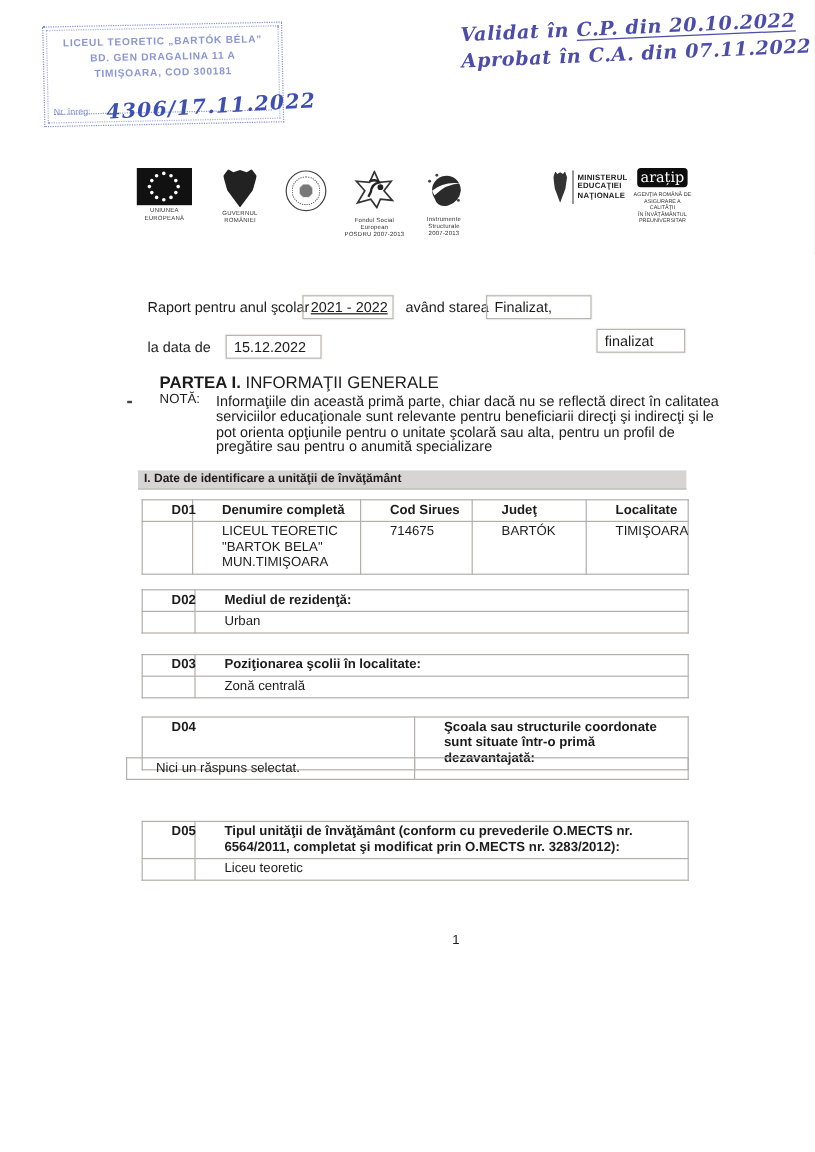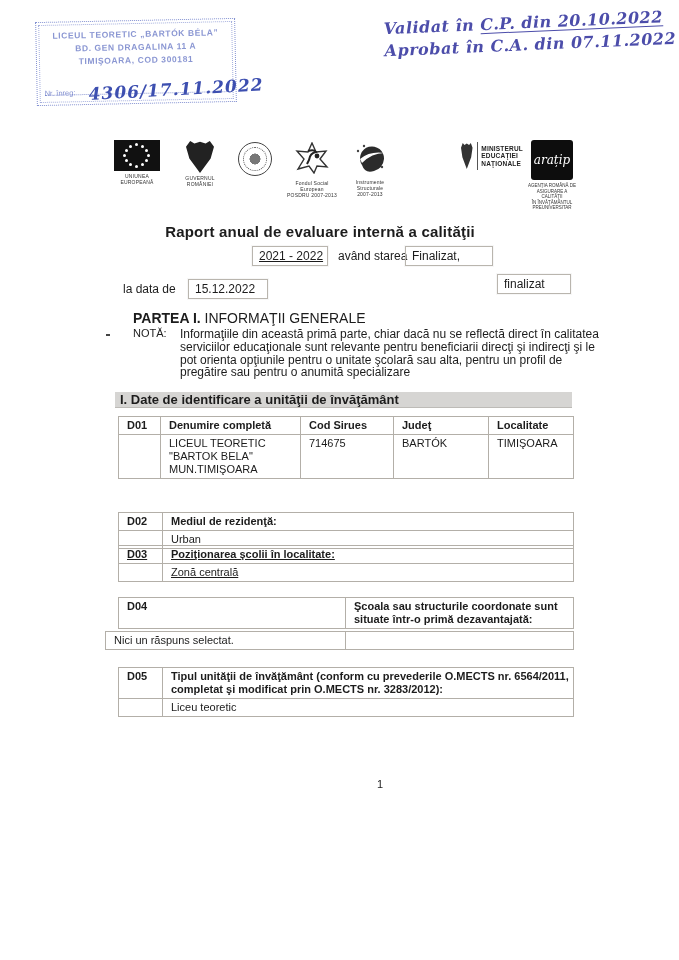--- a/index.html
+++ b/index.html
@@ -38,56 +38,56 @@
   .seal{width:32px;height:32px;border:1.5px solid #444;border-radius:50%;margin:0 auto;position:relative;}
   .seal-inner{position:absolute;inset:4px;border:1px dotted #555;border-radius:50%;background:
               radial-gradient(circle at 50% 50%,#777 0 35%,transparent 36%);}
   .star-logo{width:38px;height:32px;margin:0 auto;}
   .swirl{width:36px;height:32px;margin:0 auto;}
   .ministry{display:flex;align-items:center;gap:4px;text-align:left;}
   .ministry-arms{width:16px;height:26px;background:#333;
         clip-path:polygon(15% 0,30% 8%,50% 2%,70% 8%,85% 0,100% 18%,88% 55%,50% 100%,12% 55%,0 18%);}
   .ministry-divider{width:1px;height:28px;background:#555;}
   .ministry-text{font-size:6.5px;line-height:7.5px;font-weight:bold;color:#222;letter-spacing:.2px;}
-  .aracip-box{width:42px;height:40px;background:#0d0d0d;border-radius:3px;color:#fff;
-              font-family:"DejaVu Serif",serif;font-style:italic;font-size:12px;
+  .aracip-box{width:42px;height:16px;background:#0d0d0d;border-radius:3px;color:#fff;
+              font-family:"DejaVu Serif",serif;font-size:12px;
               display:flex;align-items:center;justify-content:center;margin:0 auto;}
   .aracip-caption{font-size:4.5px;line-height:5.5px;color:#333;margin-top:3px;}
 
   
   .doc-title{position:absolute;left:115px;top:223px;width:410px;text-align:center;
              font-size:15px;font-weight:bold;letter-spacing:.2px;}
   .form-label{position:absolute;font-size:12px;line-height:20px;}
   .form-box{position:absolute;height:18px;border:1px solid #b9b5ae;font-size:12px;
             line-height:18px;padding-left:6px;box-shadow:0 0 0 1px rgba(0,0,0,0.03);}
 
   
   .part-heading{position:absolute;left:133px;top:310px;font-size:14px;}
   .part-heading b{font-weight:bold;text-align:center;}
   .artifact-dash{position:absolute;left:106px;top:334px;width:4px;height:1.5px;background:#444;}
   .note-label{position:absolute;left:133px;top:327px;font-size:11px;}
   .note-text{position:absolute;left:133px;top:328px;width:432px;font-size:12px;line-height:12.8px;margin-left:47px;}
 
   
   .section-bar{position:absolute;left:115px;top:392px;width:452px;height:15px;
-               background:#d6d5d3;font-size:13px;font-weight:bold;line-height:15px;
+               background:#d6d5d3;font-size:10px;font-weight:bold;line-height:15px;
                padding-left:5px;border-bottom:1px solid #bdbbb7;}
 
   
   table.doc-table{position:absolute;border-collapse:collapse;table-layout:fixed;
                   font-size:11px;background:transparent;}
-  table.doc-table th,table.doc-table td{border:1px solid #b3afa8;padding:2px 4px 2px 8px;
+  table.doc-table th,table.doc-table td{border:1px solid #b3afa8;padding:2px 4px 2px 24px;
                   text-align:left;vertical-align:top;line-height:13px;}
   table.doc-table th{font-weight:bold;}
   .pos-d01{left:118px;top:416px;width:455px;}
-  .pos-d02{left:118px;top:512px;width:455px;}
-  .pos-d03{left:118px;top:545px;width:455px;text-decoration:underline;}
+  .pos-d02{left:118px;top:491px;width:455px;}
+  .pos-d03{left:118px;top:545px;width:455px;}
   .pos-d04h{left:118px;top:597px;width:455px;}
   .pos-d04b{left:105px;top:631px;width:468px;}
-  .pos-d05{left:118px;top:667px;width:455px;border-radius:18px;}
+  .pos-d05{left:118px;top:684px;width:455px;border-radius:18px;}
   .h-tall td,.h-tall th{height:39px;}
   .h-mid th{height:26px;}
   .h-row th,.h-row td{height:12px;}
 
   .page-number{position:absolute;left:370px;top:778px;width:20px;text-align:center;font-size:11px;}
 </style>
 </head>
 <body>
 
 <div class="page">
@@ -174,22 +174,22 @@
 
     <div class="logo" style="left:528px;top:1px;width:48px;">
       <div class="aracip-box">arațip</div>
       <div class="aracip-caption preline">AGENŢIA ROMÂNĂ DE
 ASIGURARE A CALITĂŢII
 ÎN ÎNVĂŢĂMÂNTUL
 PREUNIVERSITAR</div>
     </div>
   </div>
 
-  <div class="doc-title">Raport anual de evaluare internă a calităţii</div>
-
+
+  <div class="form-label" style="left:123px;top:246px;">Raport pentru anul şcolar</div>
   <div class="form-box" style="left:252px;top:246px;width:68px;text-decoration:underline;">2021 - 2022</div>
   <div class="form-label" style="left:338px;top:246px;">având starea</div>
   <div class="form-box" style="left:405px;top:246px;width:80px;">Finalizat,</div>
   <div class="form-box" style="left:497px;top:242px;width:66px;margin-top:32px;">finalizat</div>
 
   <div class="form-label" style="left:123px;top:279px;">la data de</div>
   <div class="form-box" style="left:188px;top:279px;width:72px;">15.12.2022</div>
 
   <div class="part-heading"><b>PARTEA I.</b><span> INFORMAŢII GENERALE</span></div>
   <div class="artifact-dash"></div>

